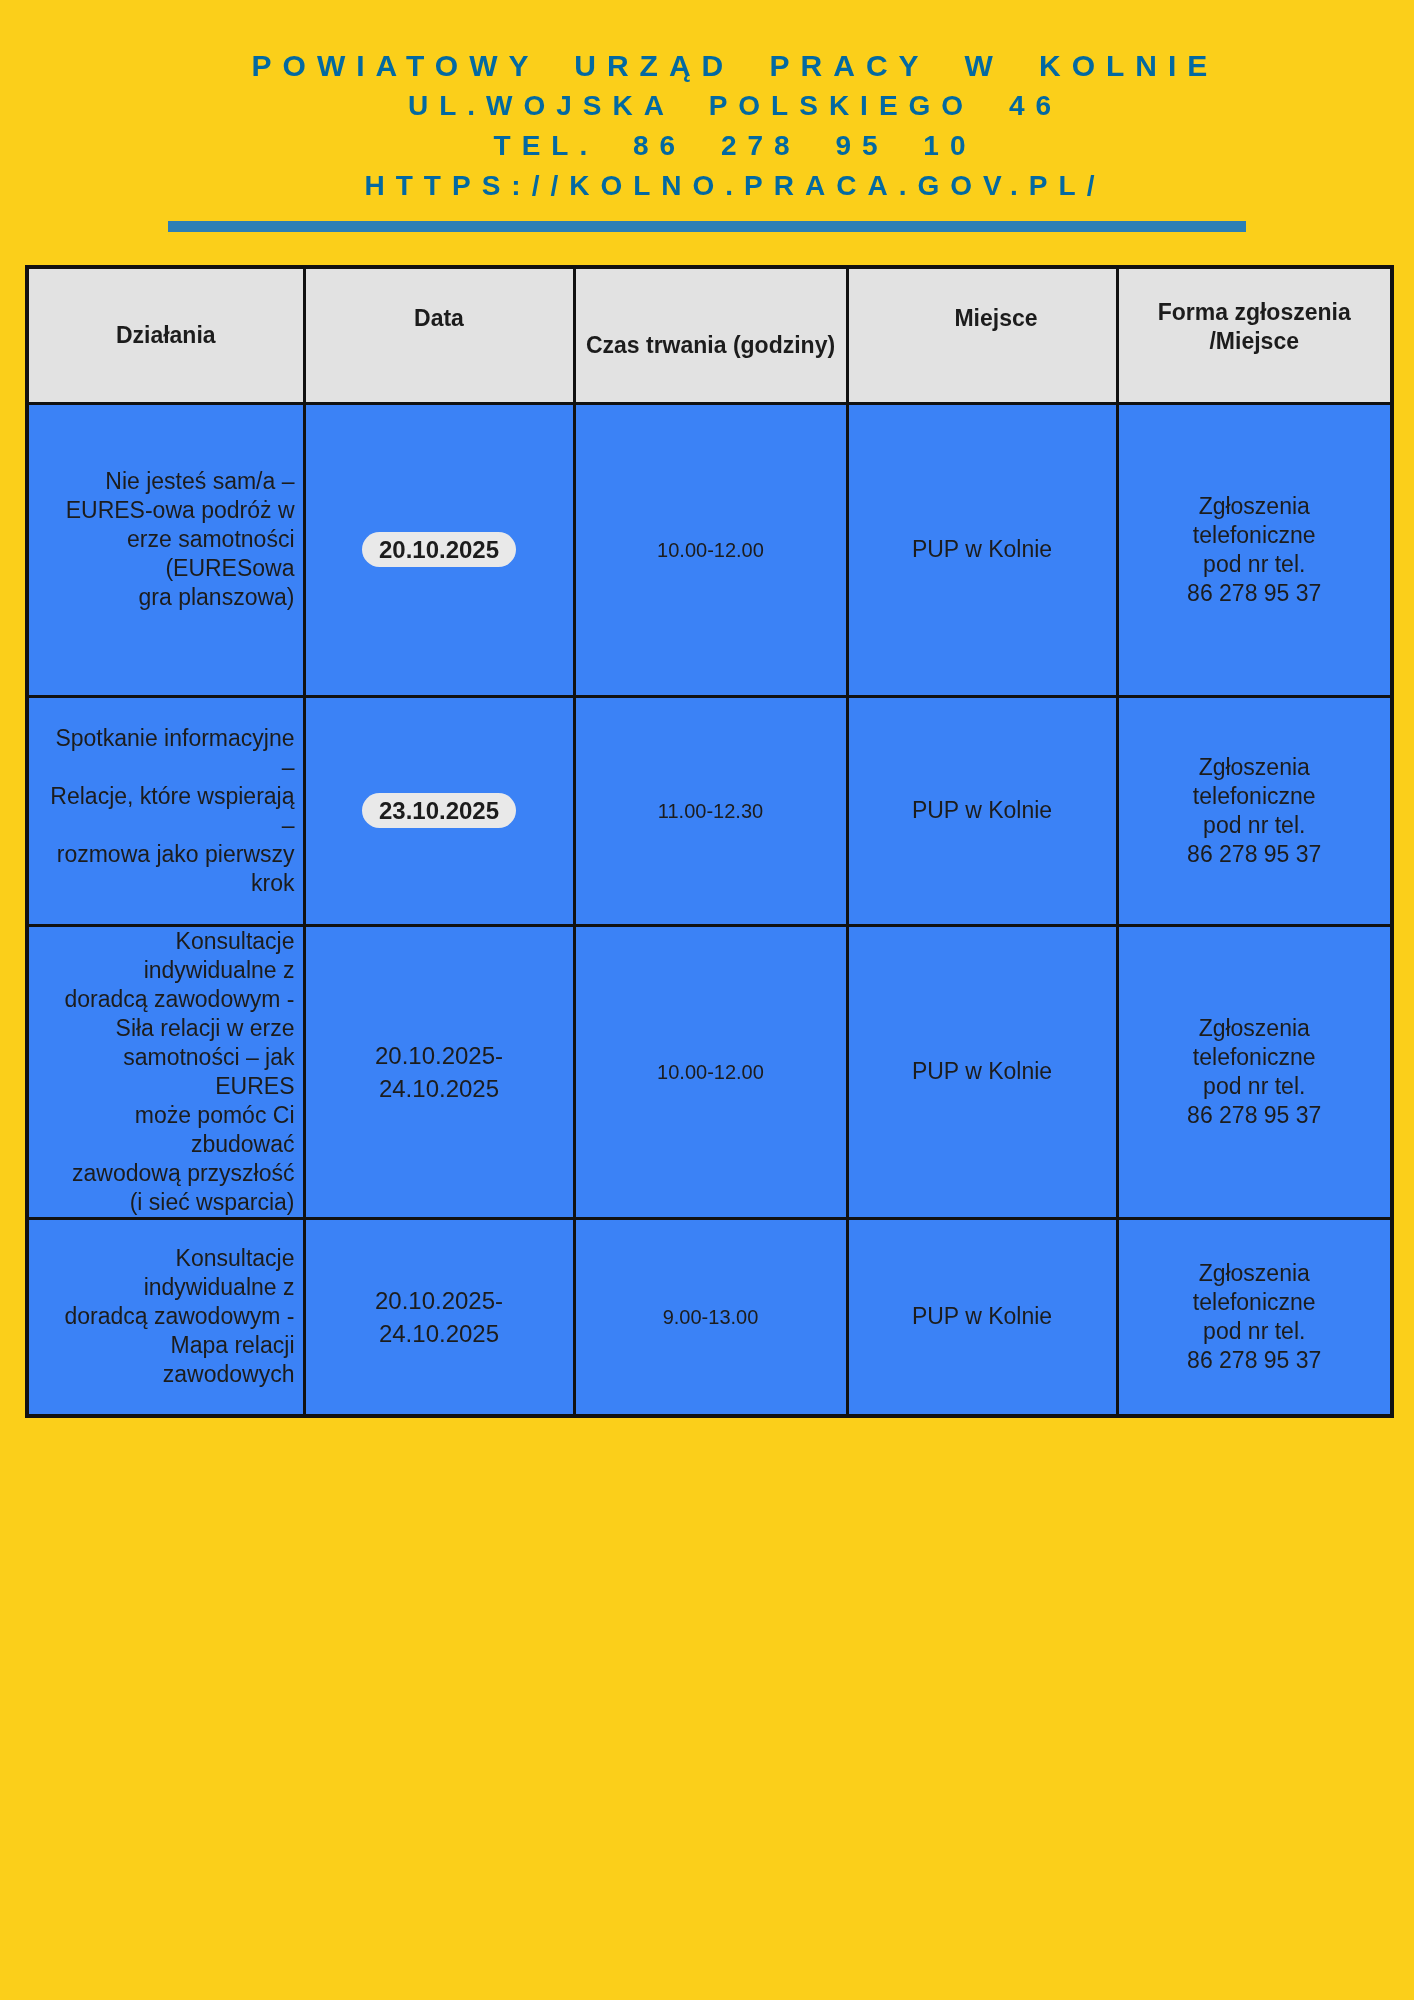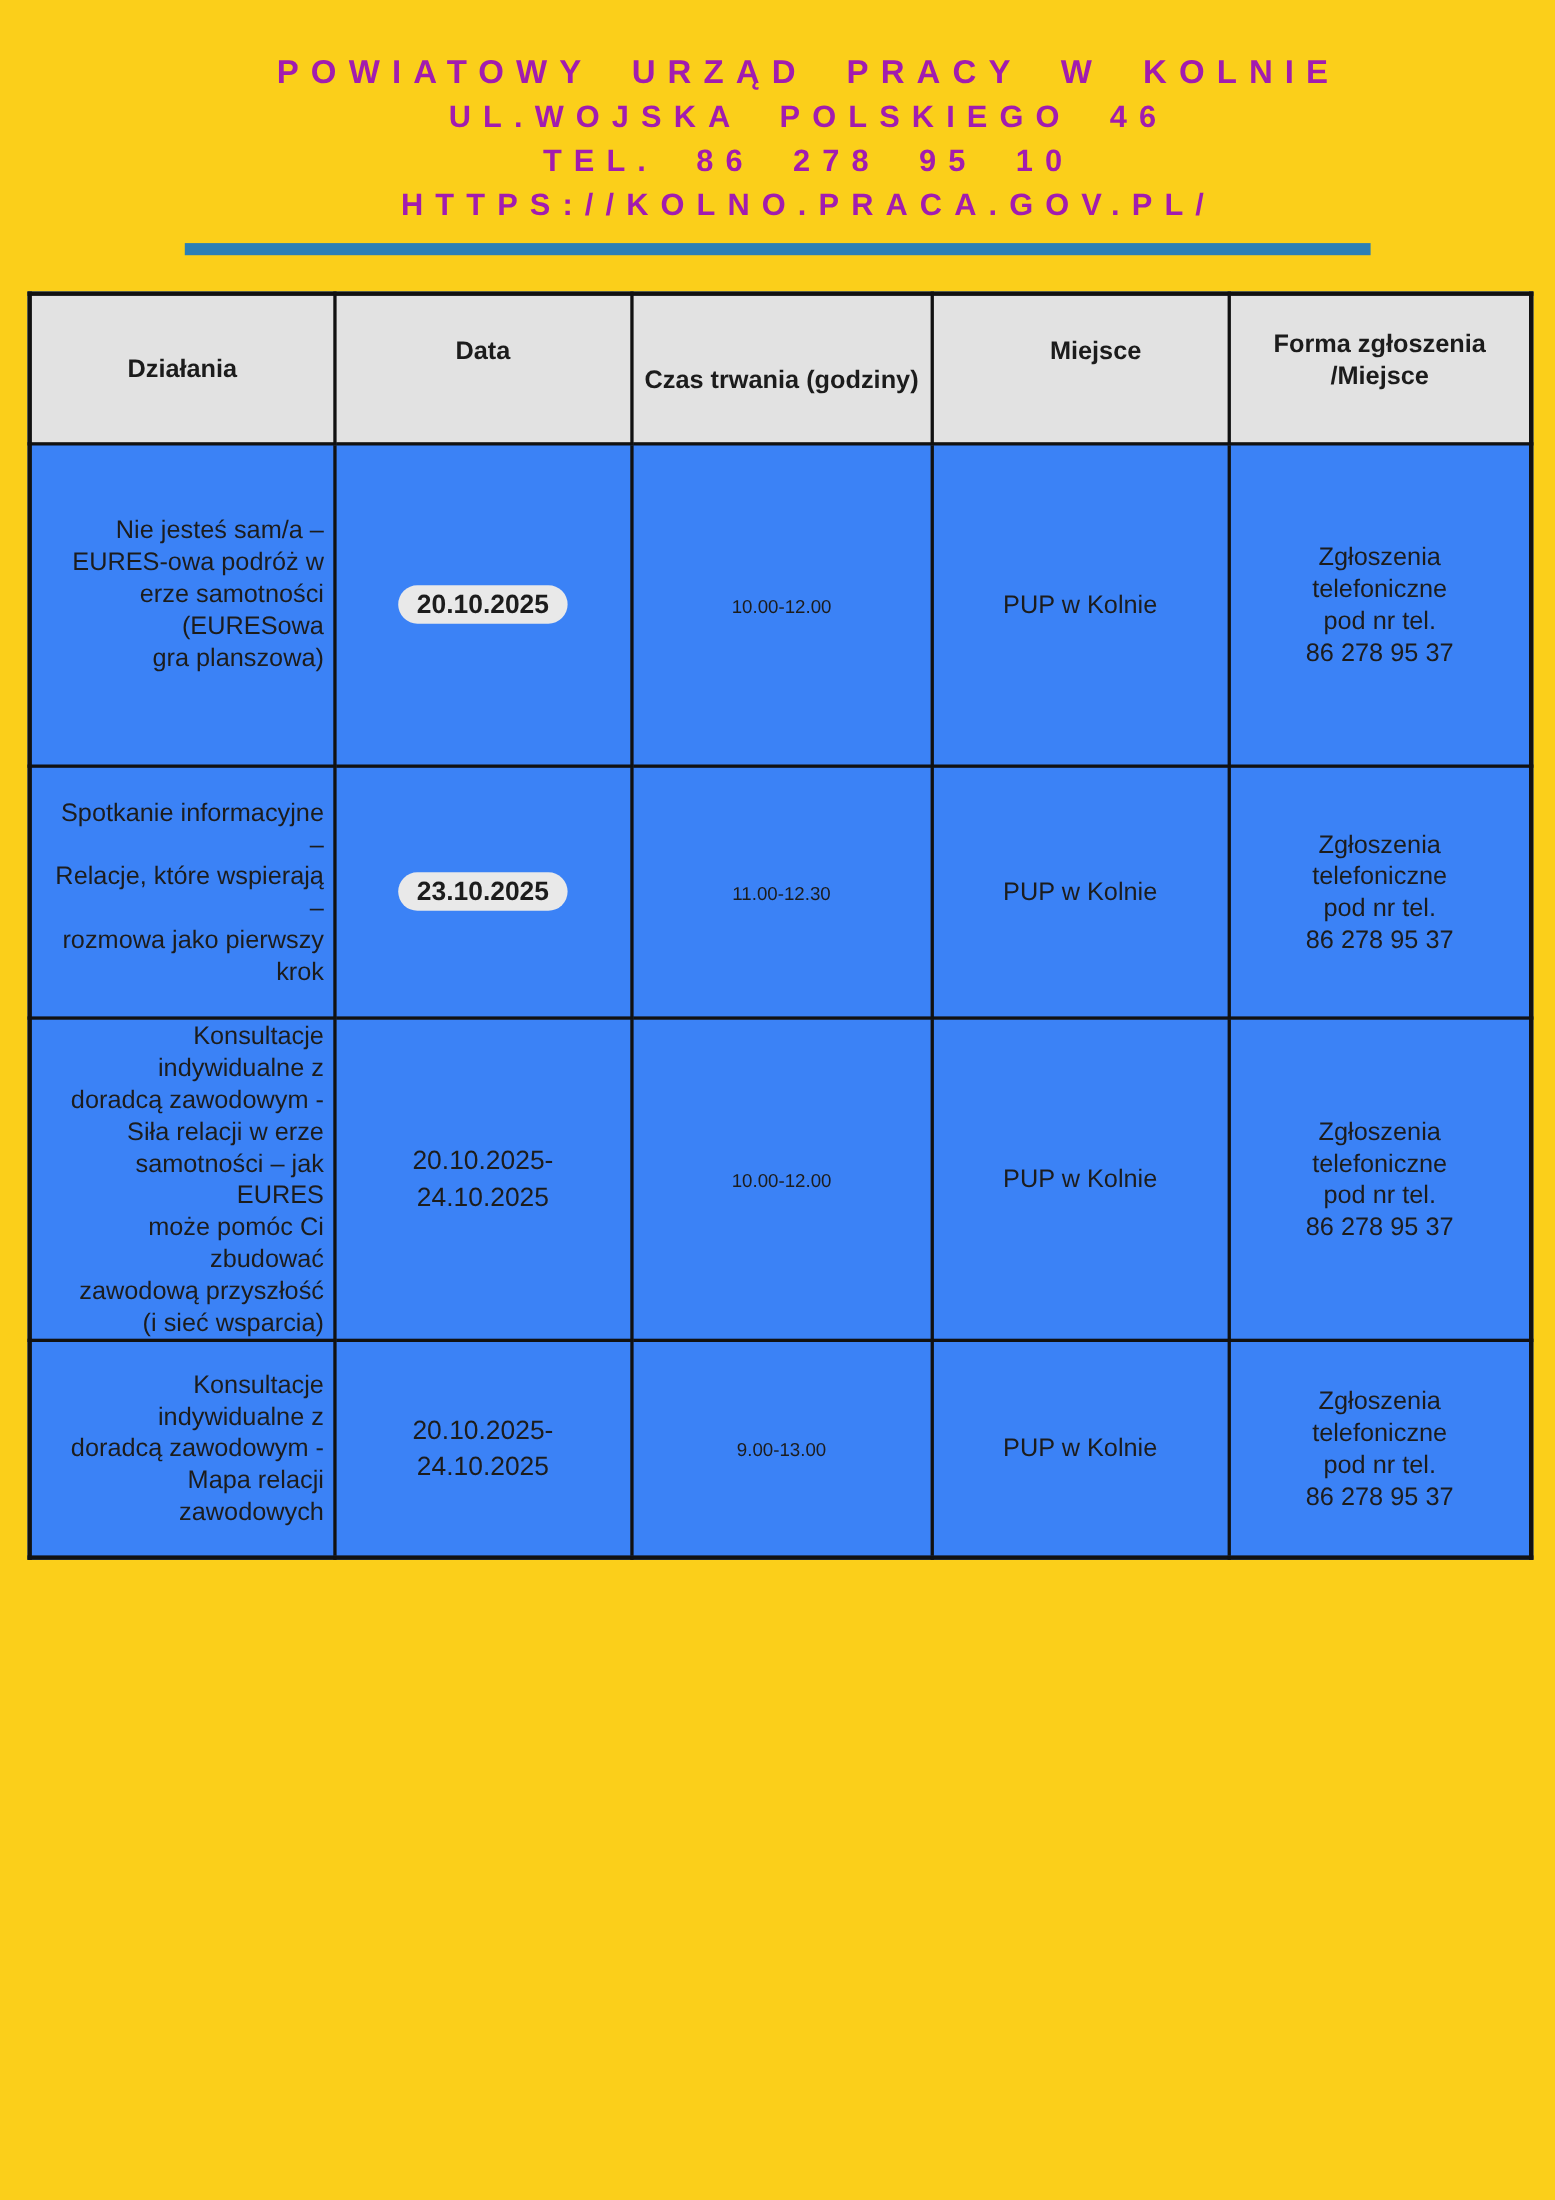--- a/index.html
+++ b/index.html
@@ -9,21 +9,21 @@
     width:1414px;height:2000px;
     background:#FBCF1A;
     overflow:hidden;
   }
 
   
   .hdr{
     position:absolute;
     top:46px;left:56px;right:0;
     text-align:center;
-    color:#a21caf;
+    color:#0369a1;
     font-weight:bold;
   }
   .hdr-line{
     display:block;
     line-height:40px;
     font-size:28px;
     letter-spacing:11px;
     word-spacing:16px;
     white-space:nowrap;
   }
@@ -81,21 +81,21 @@
     font-size:24px;
     line-height:29px;
     font-weight:bold;
   }
   .date-plain{
     display:inline-block;
     font-size:24px;
     line-height:33px;
     white-space:pre-line;
   }
-  .time-val{font-size:17px;}
+  .time-val{font-size:20px;}
 </style>
 </head>
 <body>
 
 <div class="page">
 
   <div class="hdr">
     <span class="hdr-line first">POWIATOWY URZĄD PRACY W KOLNIE</span>
     <span class="hdr-line">UL.WOJSKA POLSKIEGO 46</span>
     <span class="hdr-line">TEL. 86 278 95 10</span>

